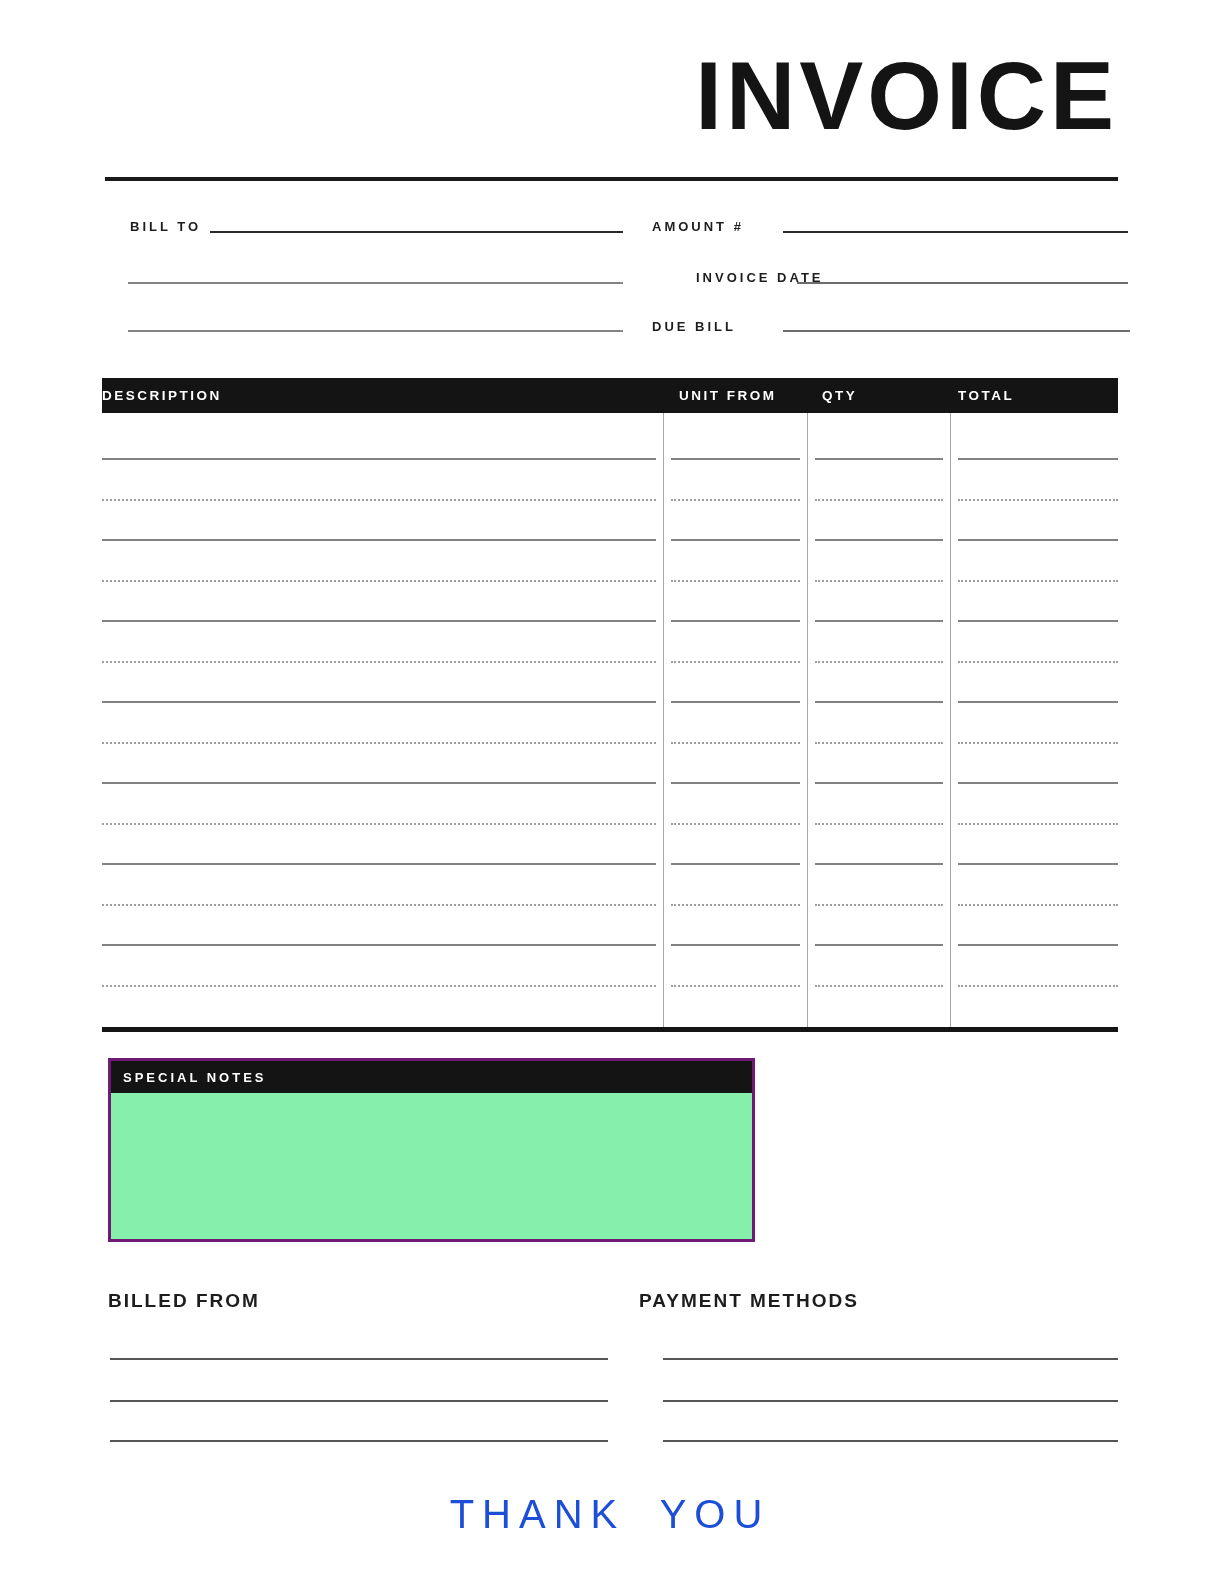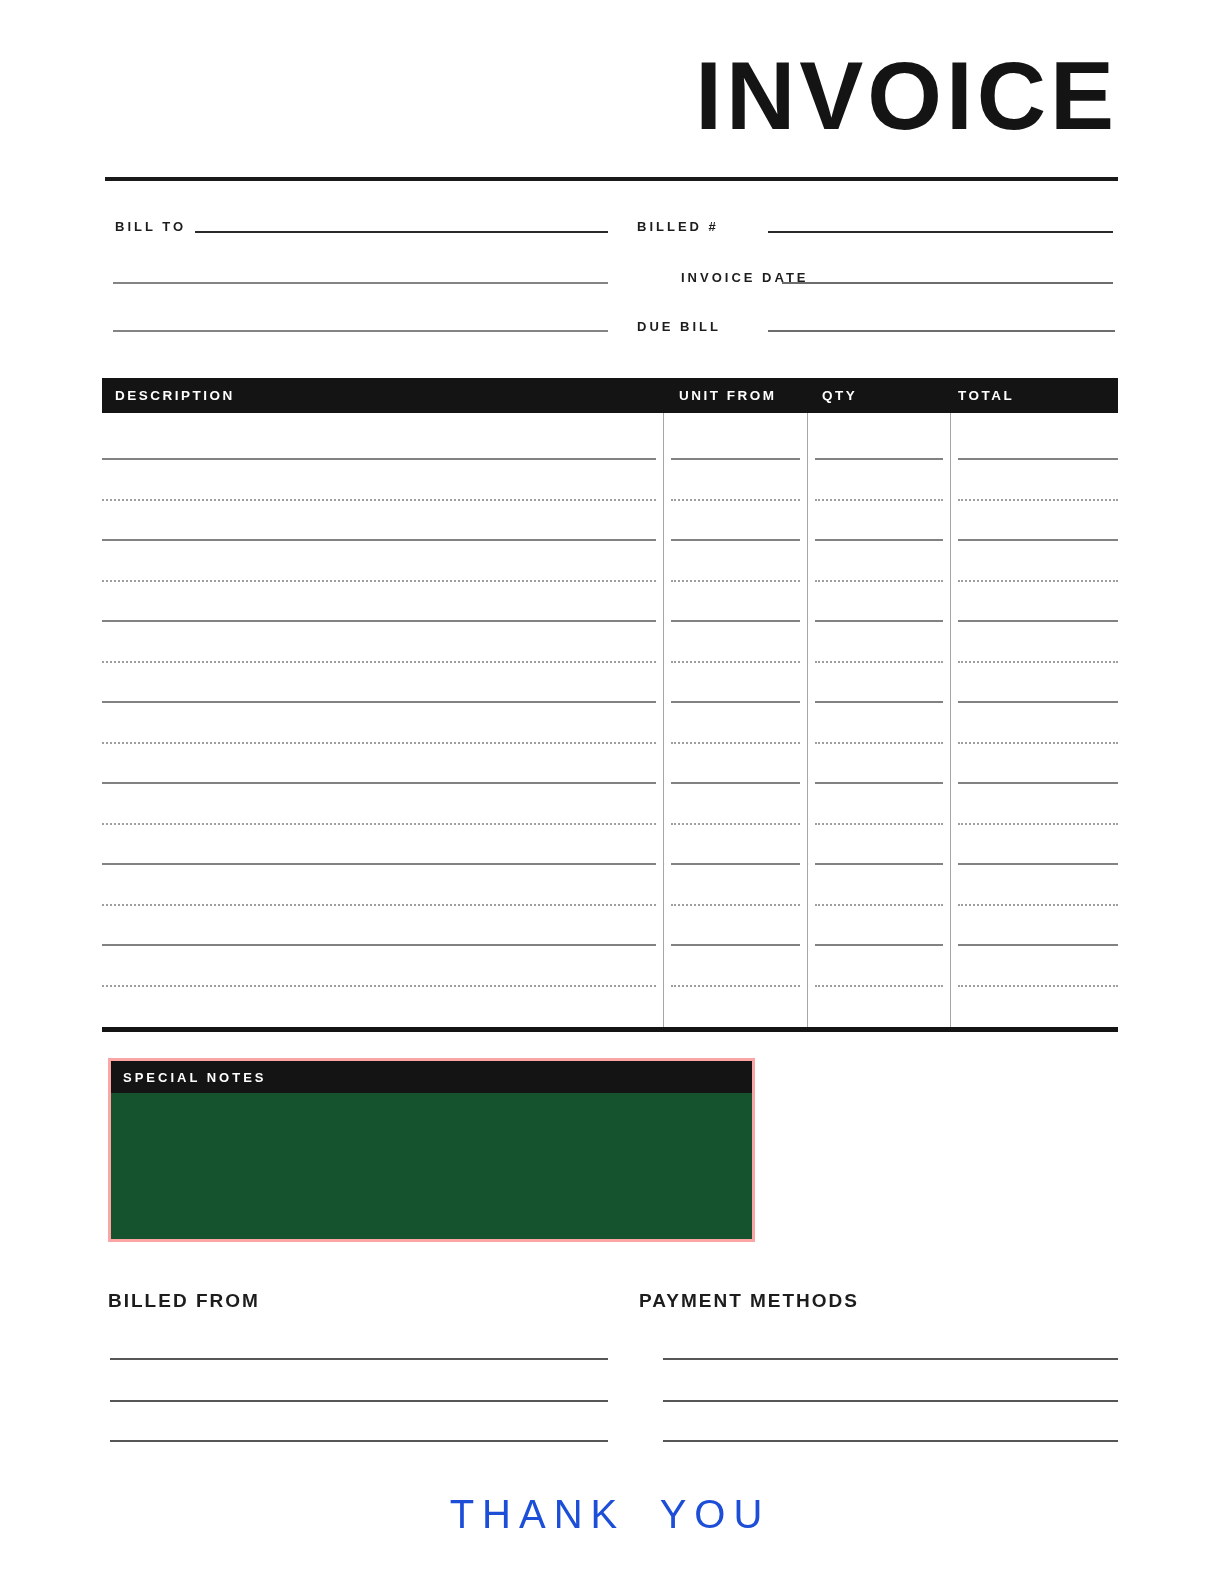--- a/index.html
+++ b/index.html
@@ -30,21 +30,21 @@
   .head-rule {
     position: absolute;
     top: 177px;
     left: 105px;
     width: 1013px;
     height: 4px;
     background: #1a1a1a;
   }
 
   
-  .meta { position: absolute; top: 205px; left: 105px; width: 1013px; height: 140px; }
+  .meta { position: absolute; top: 205px; left: 120px; width: 1013px; height: 140px; }
   .lbl {
     font-size: 13px;
     font-weight: bold;
     letter-spacing: 3px;
     color: #1d1d1d;
     white-space: nowrap;
   }
   .meta .lbl { position: absolute; }
   #billto-label   { left: 10px;  top: 14px; }
   #invnum-label   { left: 532px; top: 14px; }
@@ -65,21 +65,21 @@
     display: grid;
     grid-template-columns: 561px 144px 143px 1fr;
     height: 35px;
     background: #141414;
     align-items: center;
     color: #ffffff;
     font-size: 13.5px;
     font-weight: bold;
     letter-spacing: 2.5px;
   }
-  .thead .hc1 { padding-left: 13px; }
+  .thead .hc1 { }
   .thead .hc2 { padding-left: 16px; }
   .thead .hc3 { padding-left: 15px; }
   .thead .hc4 { padding-left: 8px; }
 
   .tbody { position: relative; border-bottom: 5px solid #141414; }
   .row {
     display: grid;
     grid-template-columns: 561px 144px 143px 1fr;
     height: 40.5px;
   }
@@ -92,22 +92,22 @@
   .row.solid  .seg { border-bottom: 2.5px solid #828282; }
   .row.dotted .seg { border-bottom: 2px dotted #9e9e9e; }
 
   
   .notes {
     position: absolute;
     top: 1058px;
     left: 108px;
     width: 647px;
     height: 184px;
-    border: 3px solid #fca5a5;
-    background: #14532d;
+    border: 3px solid #701a75;
+    background: #86efac;
   }
   .notes-bar {
     height: 32px;
     background: #141414;
     color: #ffffff;
     display: flex;
     align-items: center;
     padding-left: 12px;
     font-size: 13px;
     font-weight: bold;
@@ -158,21 +158,21 @@
 
   <h1 class="title">INVOICE</h1>
   <div class="head-rule"></div>
 
   <section class="meta">
     <span class="lbl" id="billto-label">BILL TO</span>
     <div class="fline" id="billto-line1"></div>
     <div class="fline" id="billto-line2"></div>
     <div class="fline" id="billto-line3"></div>
 
-    <span class="lbl" id="invnum-label">BILLED #</span>
+    <span class="lbl" id="invnum-label">AMOUNT #</span>
     <div class="fline" id="invnum-line"></div>
 
     <span class="lbl" id="invdate-label">INVOICE DATE</span>
     <div class="fline" id="invdate-line"></div>
 
     <span class="lbl" id="duedate-label">DUE BILL</span>
     <div class="fline" id="duedate-line"></div>
   </section>
 
   <section class="items">

